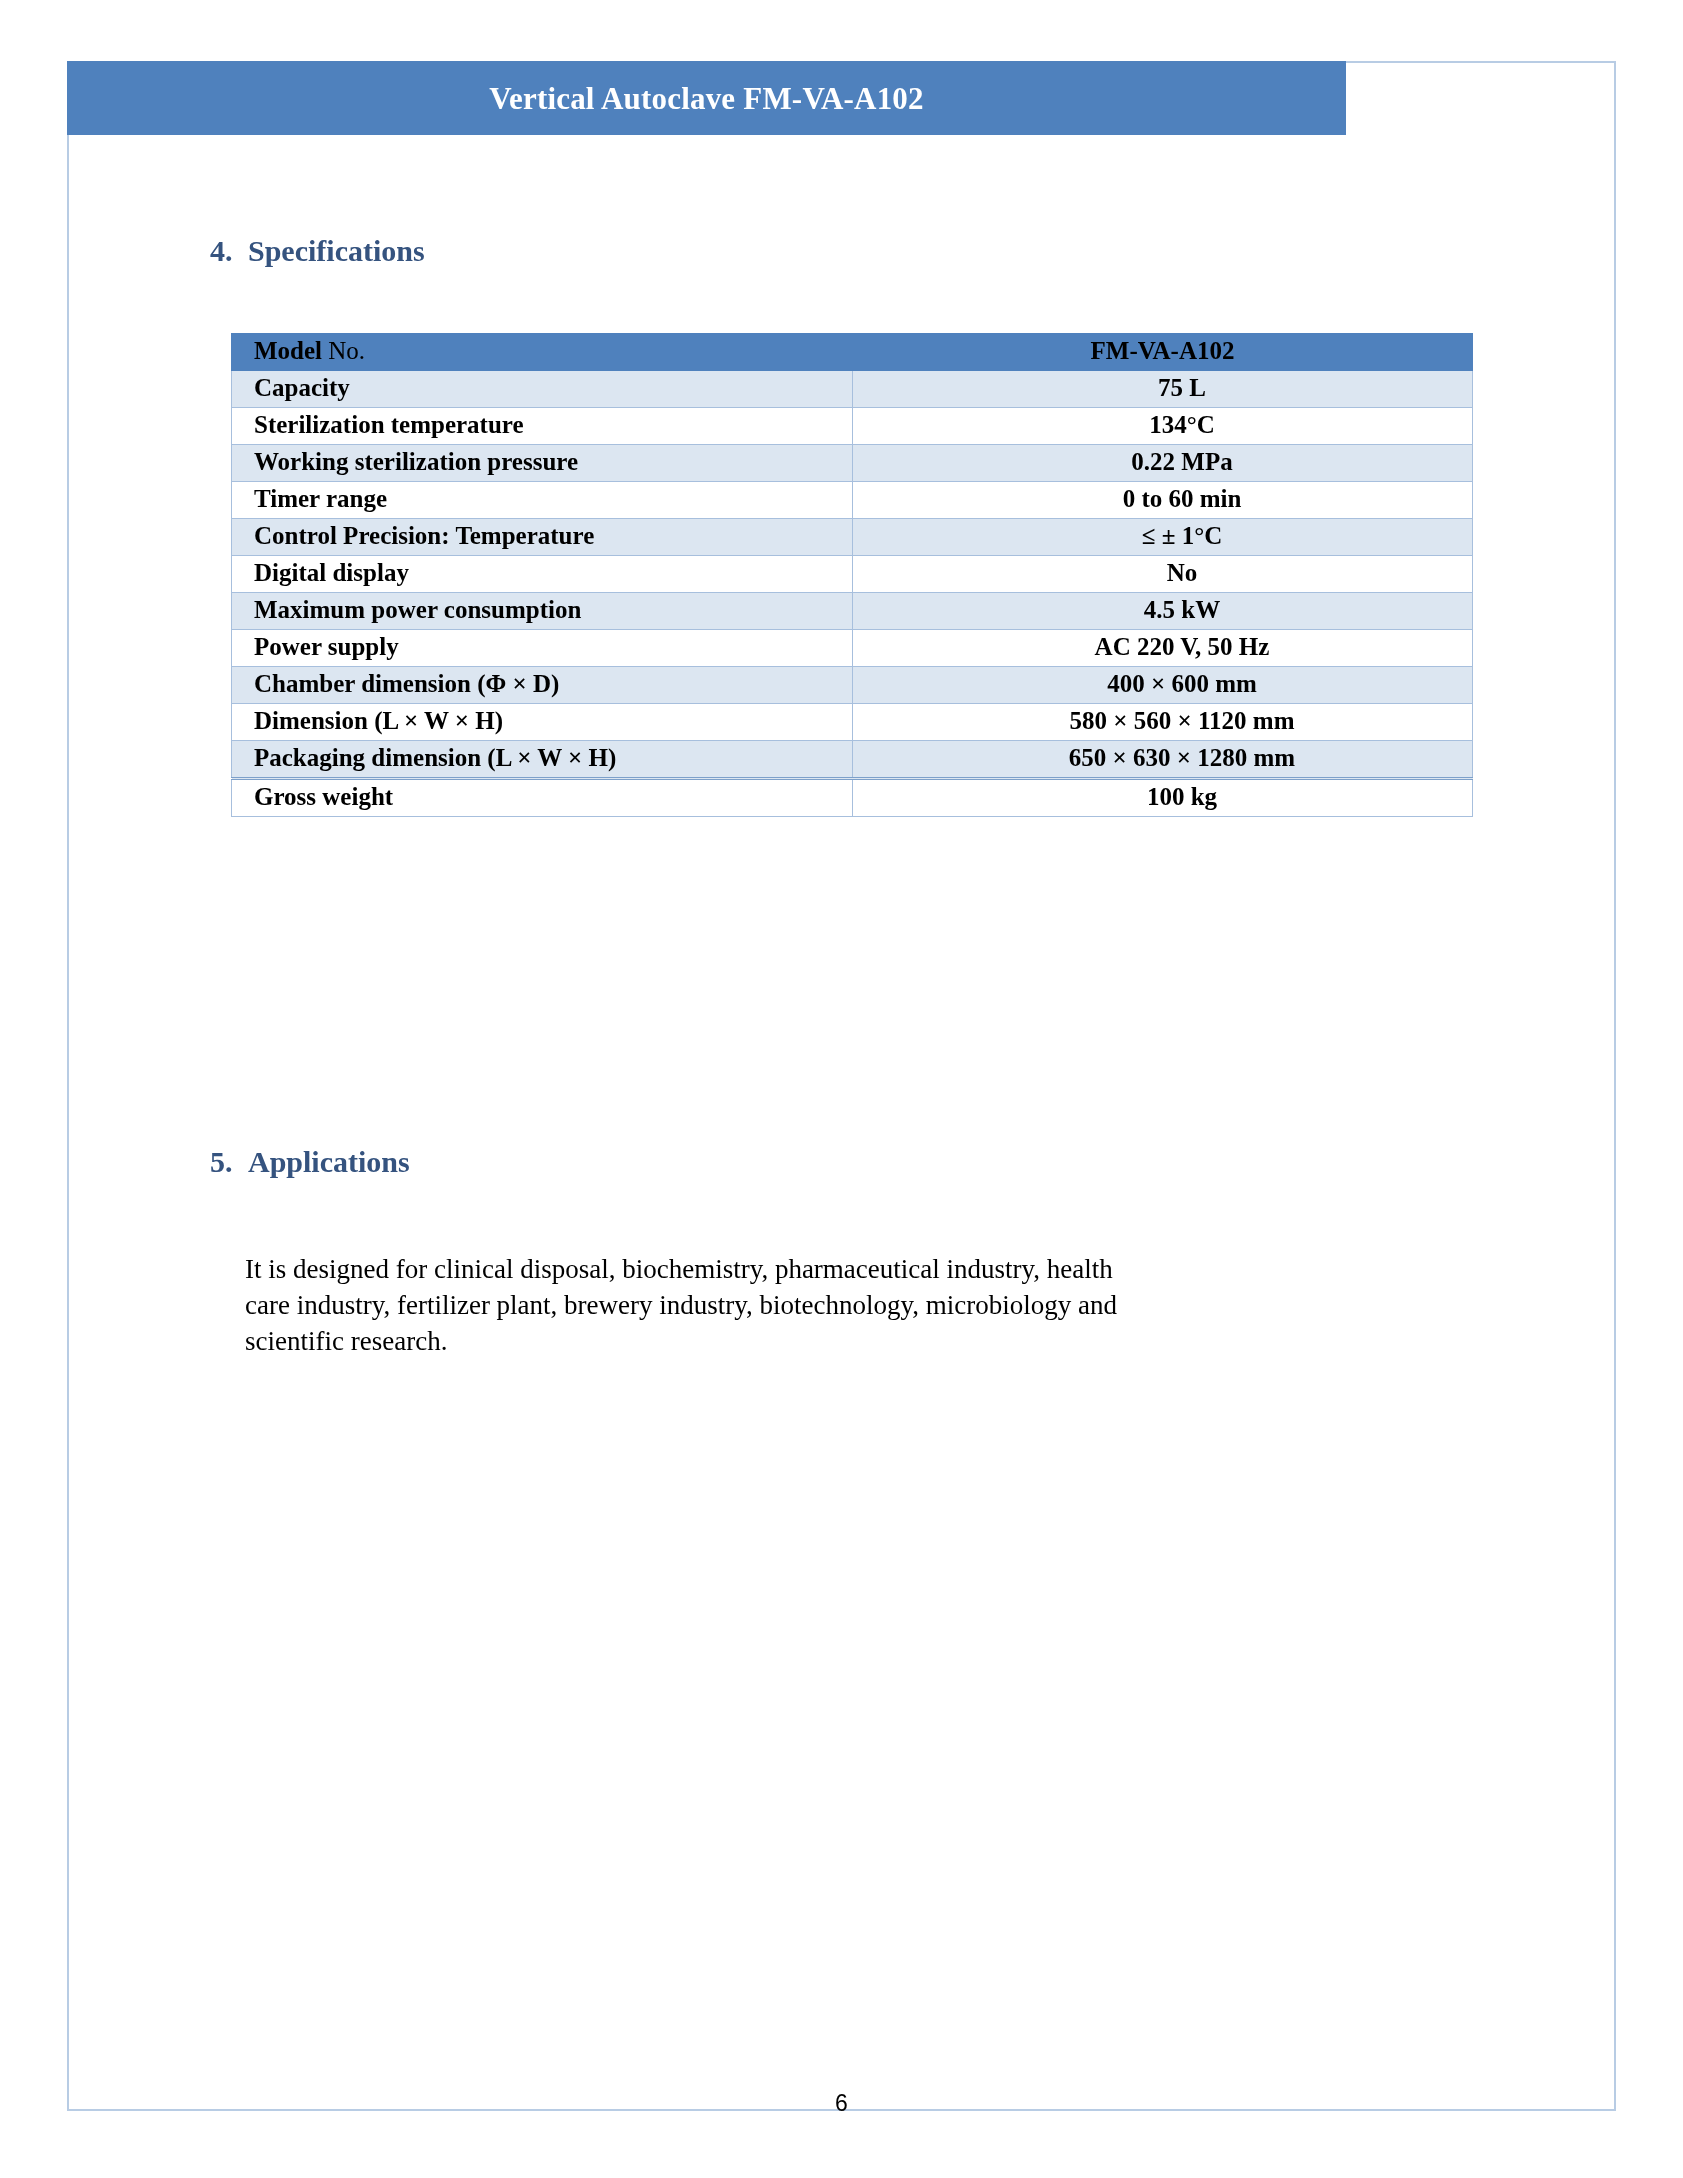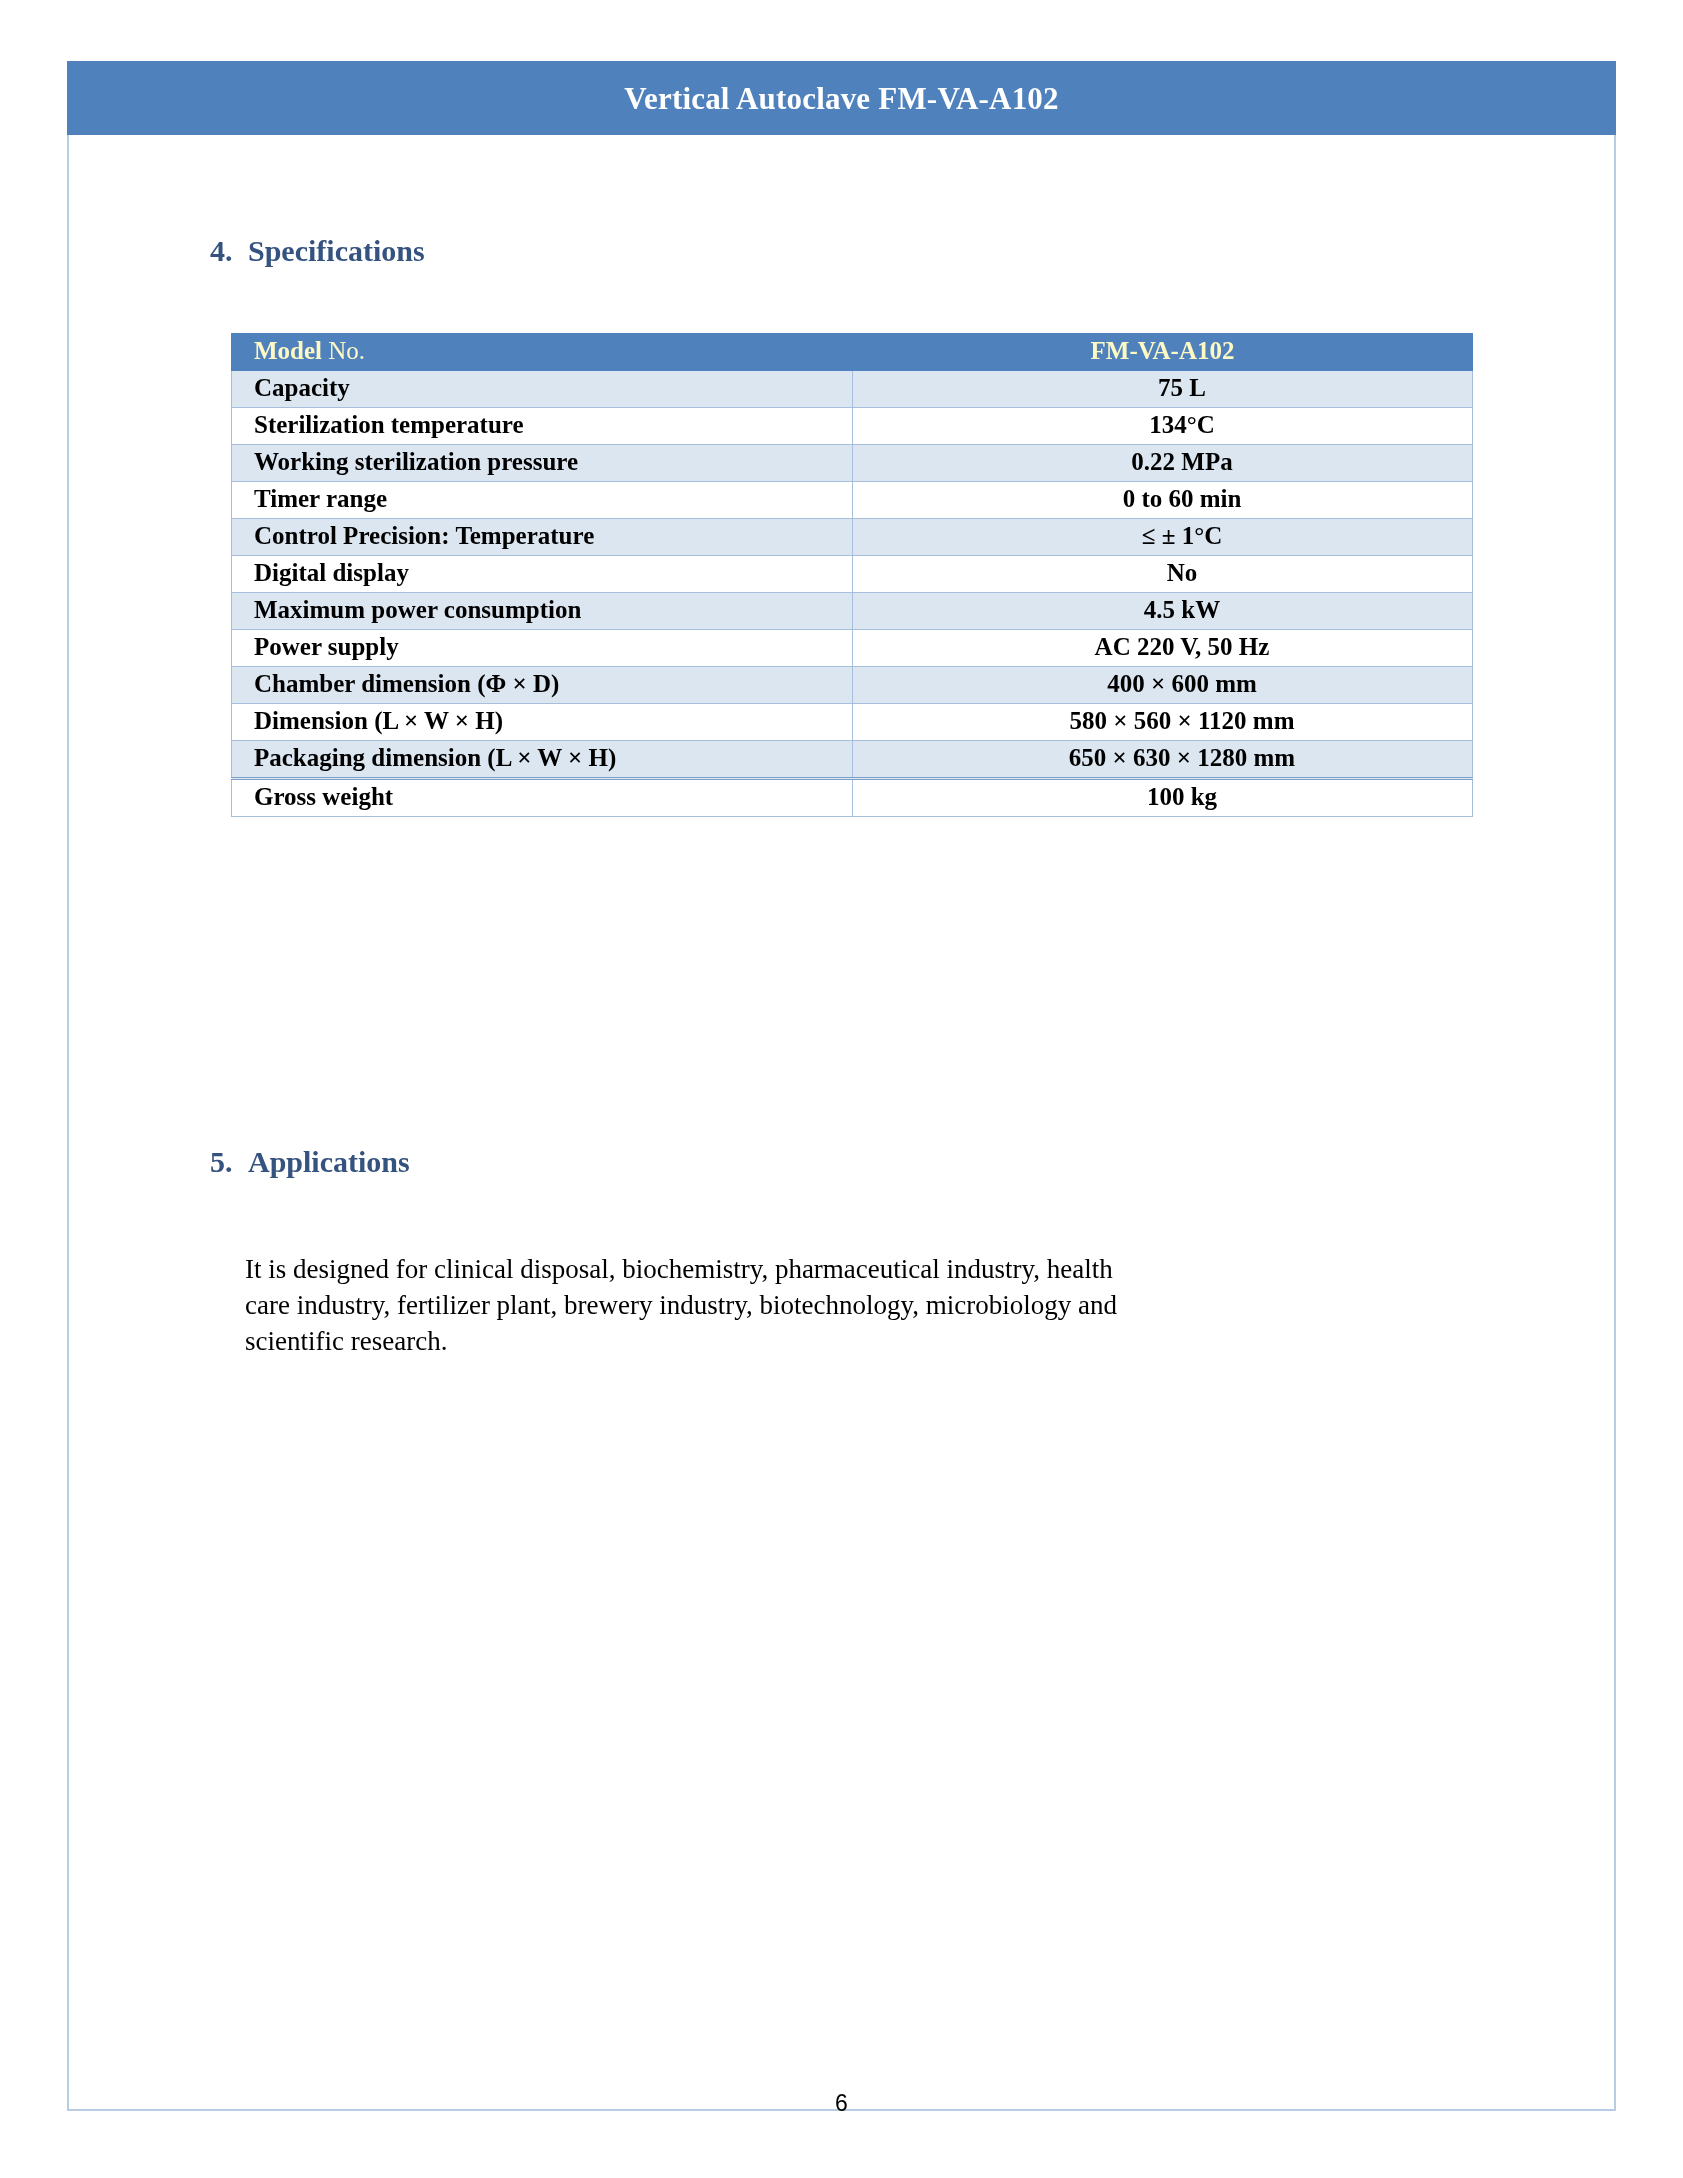--- a/index.html
+++ b/index.html
@@ -24,21 +24,21 @@
     border: 2px solid #b8cce4;
     box-sizing: border-box;
     background: #ffffff;
   }
 
   
   .title-banner {
     position: absolute;
     left: -2px;
     top: -2px;
-    width: 1549px;
+    width: 1279px;
     height: 74px;
     background: #4f81bd;
     display: flex;
     align-items: center;
     justify-content: center;
     box-sizing: border-box;
   }
   .title-banner .title-text {
     color: #ffffff;
     font-family: "Liberation Serif", "DejaVu Serif", serif;
@@ -112,21 +112,21 @@
     height: 33px;
     vertical-align: middle;
     box-sizing: border-box;
   }
 
   
   table.spec-table thead tr {
     background: #4f81bd;
   }
   table.spec-table thead th {
-    color: #fef9c3;
+    color: #000000;
     border-color: #4f81bd;
     font-family: Liberation Serif, serif;
   }
   table.spec-table thead th.h-label {
     text-align: left;
     padding-left: 22px;
   }
   table.spec-table thead th.h-value {
     text-align: center;
   }

